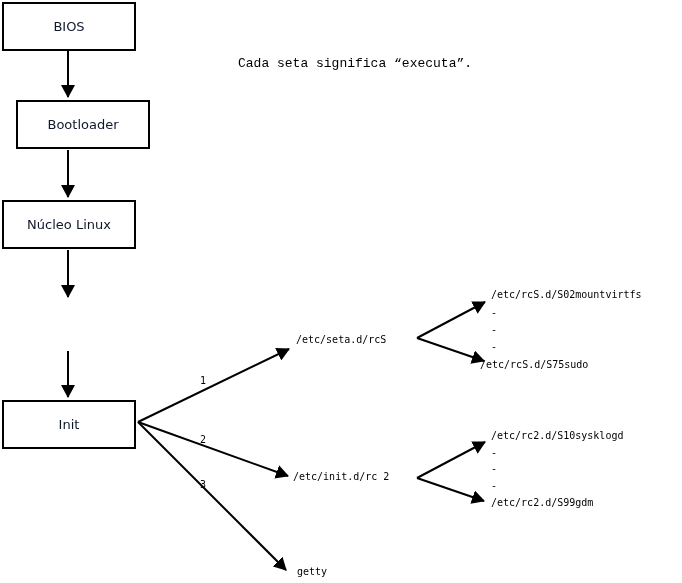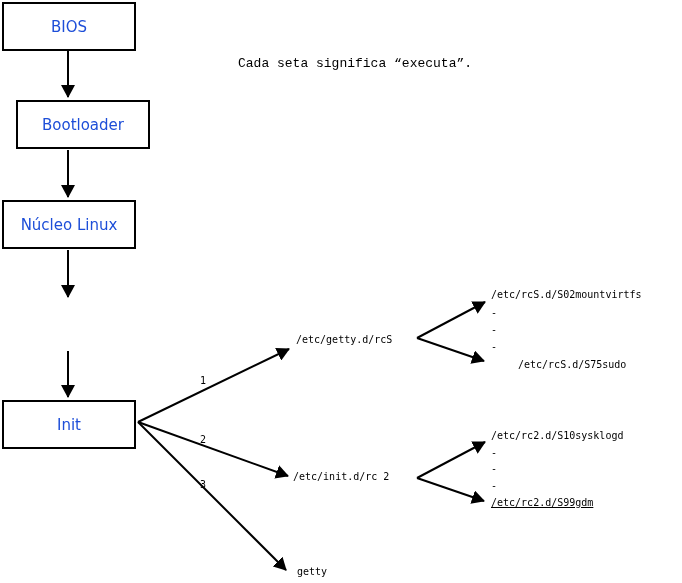--- a/index.html
+++ b/index.html
@@ -25,22 +25,22 @@
   .box {
     position: absolute;
     left: 2px;
     width: 130px;
     height: 45px;
     border: 2px solid #000000;
     background: #ffffff;
     display: flex;
     align-items: center;
     justify-content: center;
-    font-size: 15px;
-    color: #1d4ed8;
+    font-size: 13px;
+    color: #0f172a;
   }
   .box-bios      { top: 2px;   }
   .box-boot      { top: 100px; margin-left: 14px; }
   .box-kernel    { top: 200px; }
   .box-initramfs { top: 300px; }
   .box-init      { top: 400px; }
   .note {
     position: absolute;
     left: 238px;
     top: 56px;
@@ -59,26 +59,26 @@
   .num-1 { left: 200px; top: 373px; }
   .num-2 { left: 200px; top: 432px; }
   .num-3 { left: 200px; top: 477px; }
   .target-rcs   { left: 296px; top: 332px; }
   .target-rc2   { left: 293px; top: 469px; }
   .target-getty { left: 297px; top: 564px; }
   .col-rcs-0 { left: 491px; top: 287px; }
   .col-rcs-1 { left: 491px; top: 305px; }
   .col-rcs-2 { left: 491px; top: 322px; }
   .col-rcs-3 { left: 491px; top: 339px; }
-  .col-rcs-4 { left: 518px; top: 357px; }
+  .col-rcs-4 { left: 480px; top: 357px; }
   .col-rc2-0 { left: 491px; top: 428px; }
   .col-rc2-1 { left: 491px; top: 445px; }
   .col-rc2-2 { left: 491px; top: 461px; }
   .col-rc2-3 { left: 491px; top: 478px; }
-  .col-rc2-4 { left: 491px; top: 495px; text-decoration: underline; }
+  .col-rc2-4 { left: 491px; top: 495px; }
 </style>
 </head>
 <body>
 
 <div class="canvas">
 
   <svg class="arrows" width="682" height="583" viewBox="0 0 682 583">
     <defs>
       <marker id="ah" markerUnits="userSpaceOnUse" markerWidth="13" markerHeight="14" refX="12" refY="7" orient="auto">
         <path d="M0,0 L13,7 L0,14 Z" fill="#000000"></path>
@@ -109,21 +109,21 @@
     <span>Núcleo Linux</span>
   </div>
   <div class="box box-init">
     <span>Init</span>
   </div>
 
   <div class="mono num-1">1</div>
   <div class="mono num-2">2</div>
   <div class="mono num-3">3</div>
 
-  <div class="mono target-rcs">/etc/getty.d/rcS</div>
+  <div class="mono target-rcs">/etc/seta.d/rcS</div>
   <div class="mono target-rc2">/etc/init.d/rc 2</div>
   <div class="mono target-getty">getty</div>
 
   <div class="mono col-rcs-0">/etc/rcS.d/S02mountvirtfs</div>
   <div class="mono col-rcs-1">-</div>
   <div class="mono col-rcs-2">-</div>
   <div class="mono col-rcs-3">-</div>
   <div class="mono col-rcs-4">/etc/rcS.d/S75sudo</div>
 
   <div class="mono col-rc2-0">/etc/rc2.d/S10sysklogd</div>

